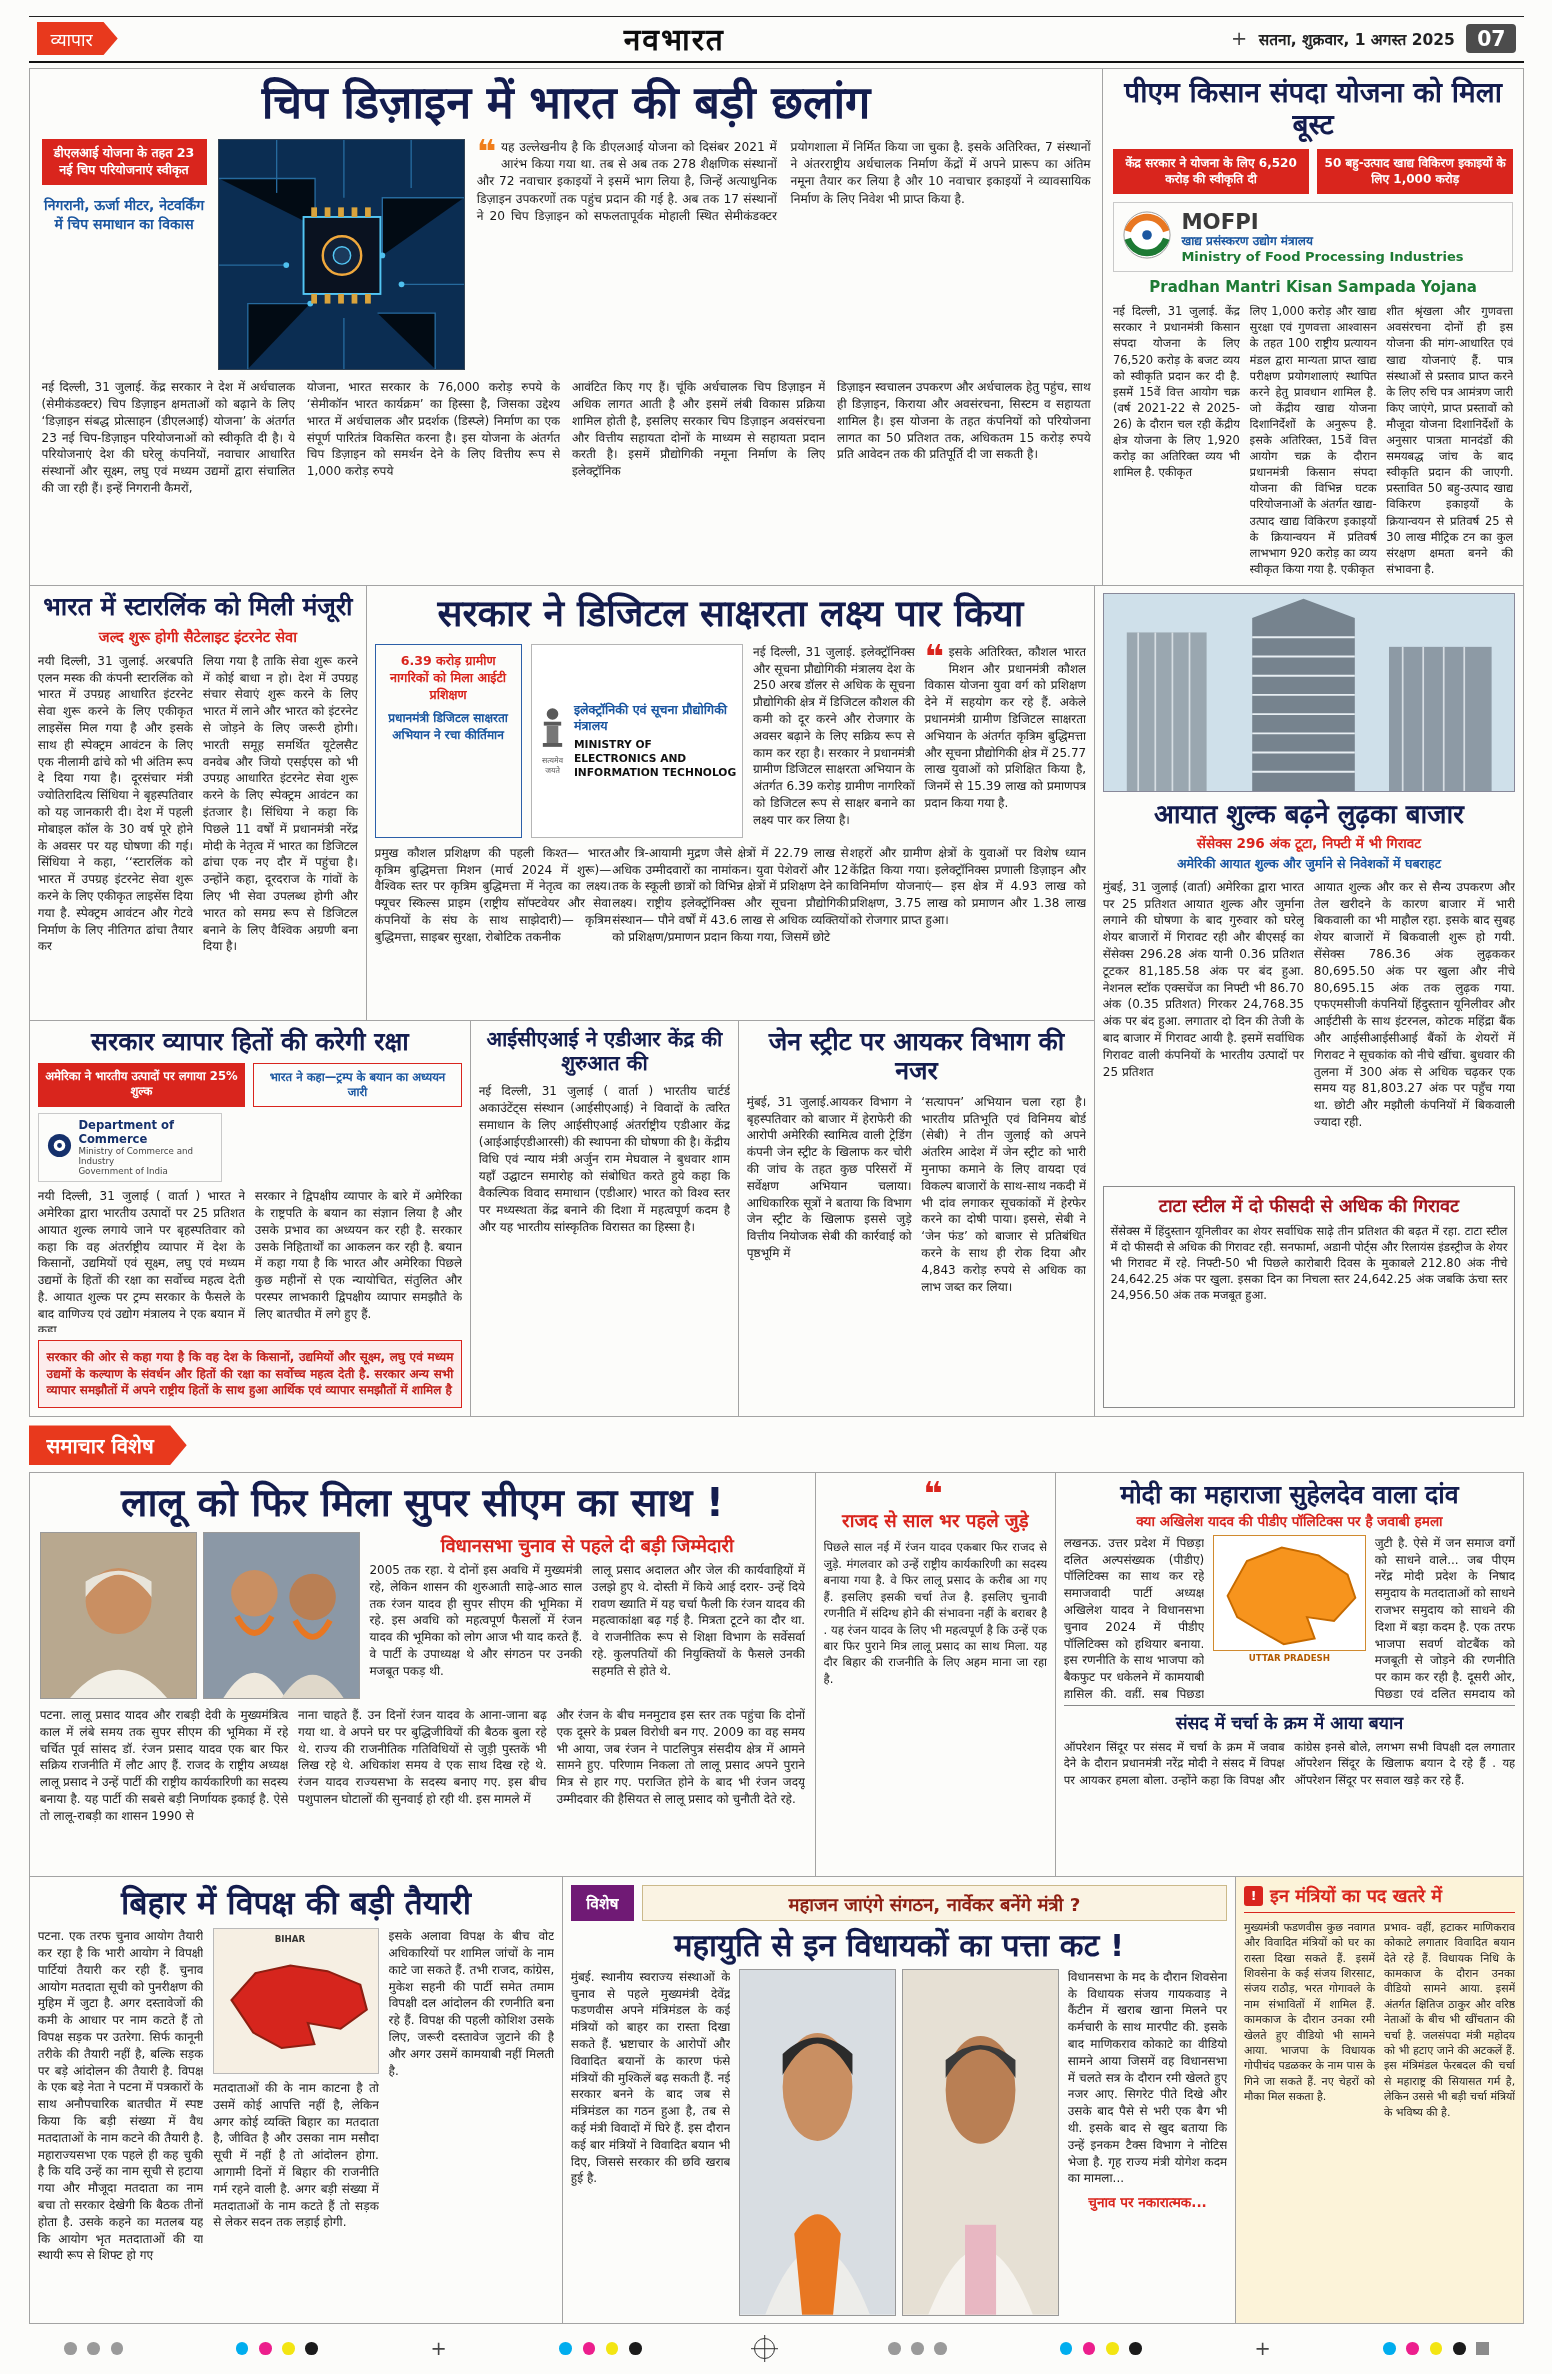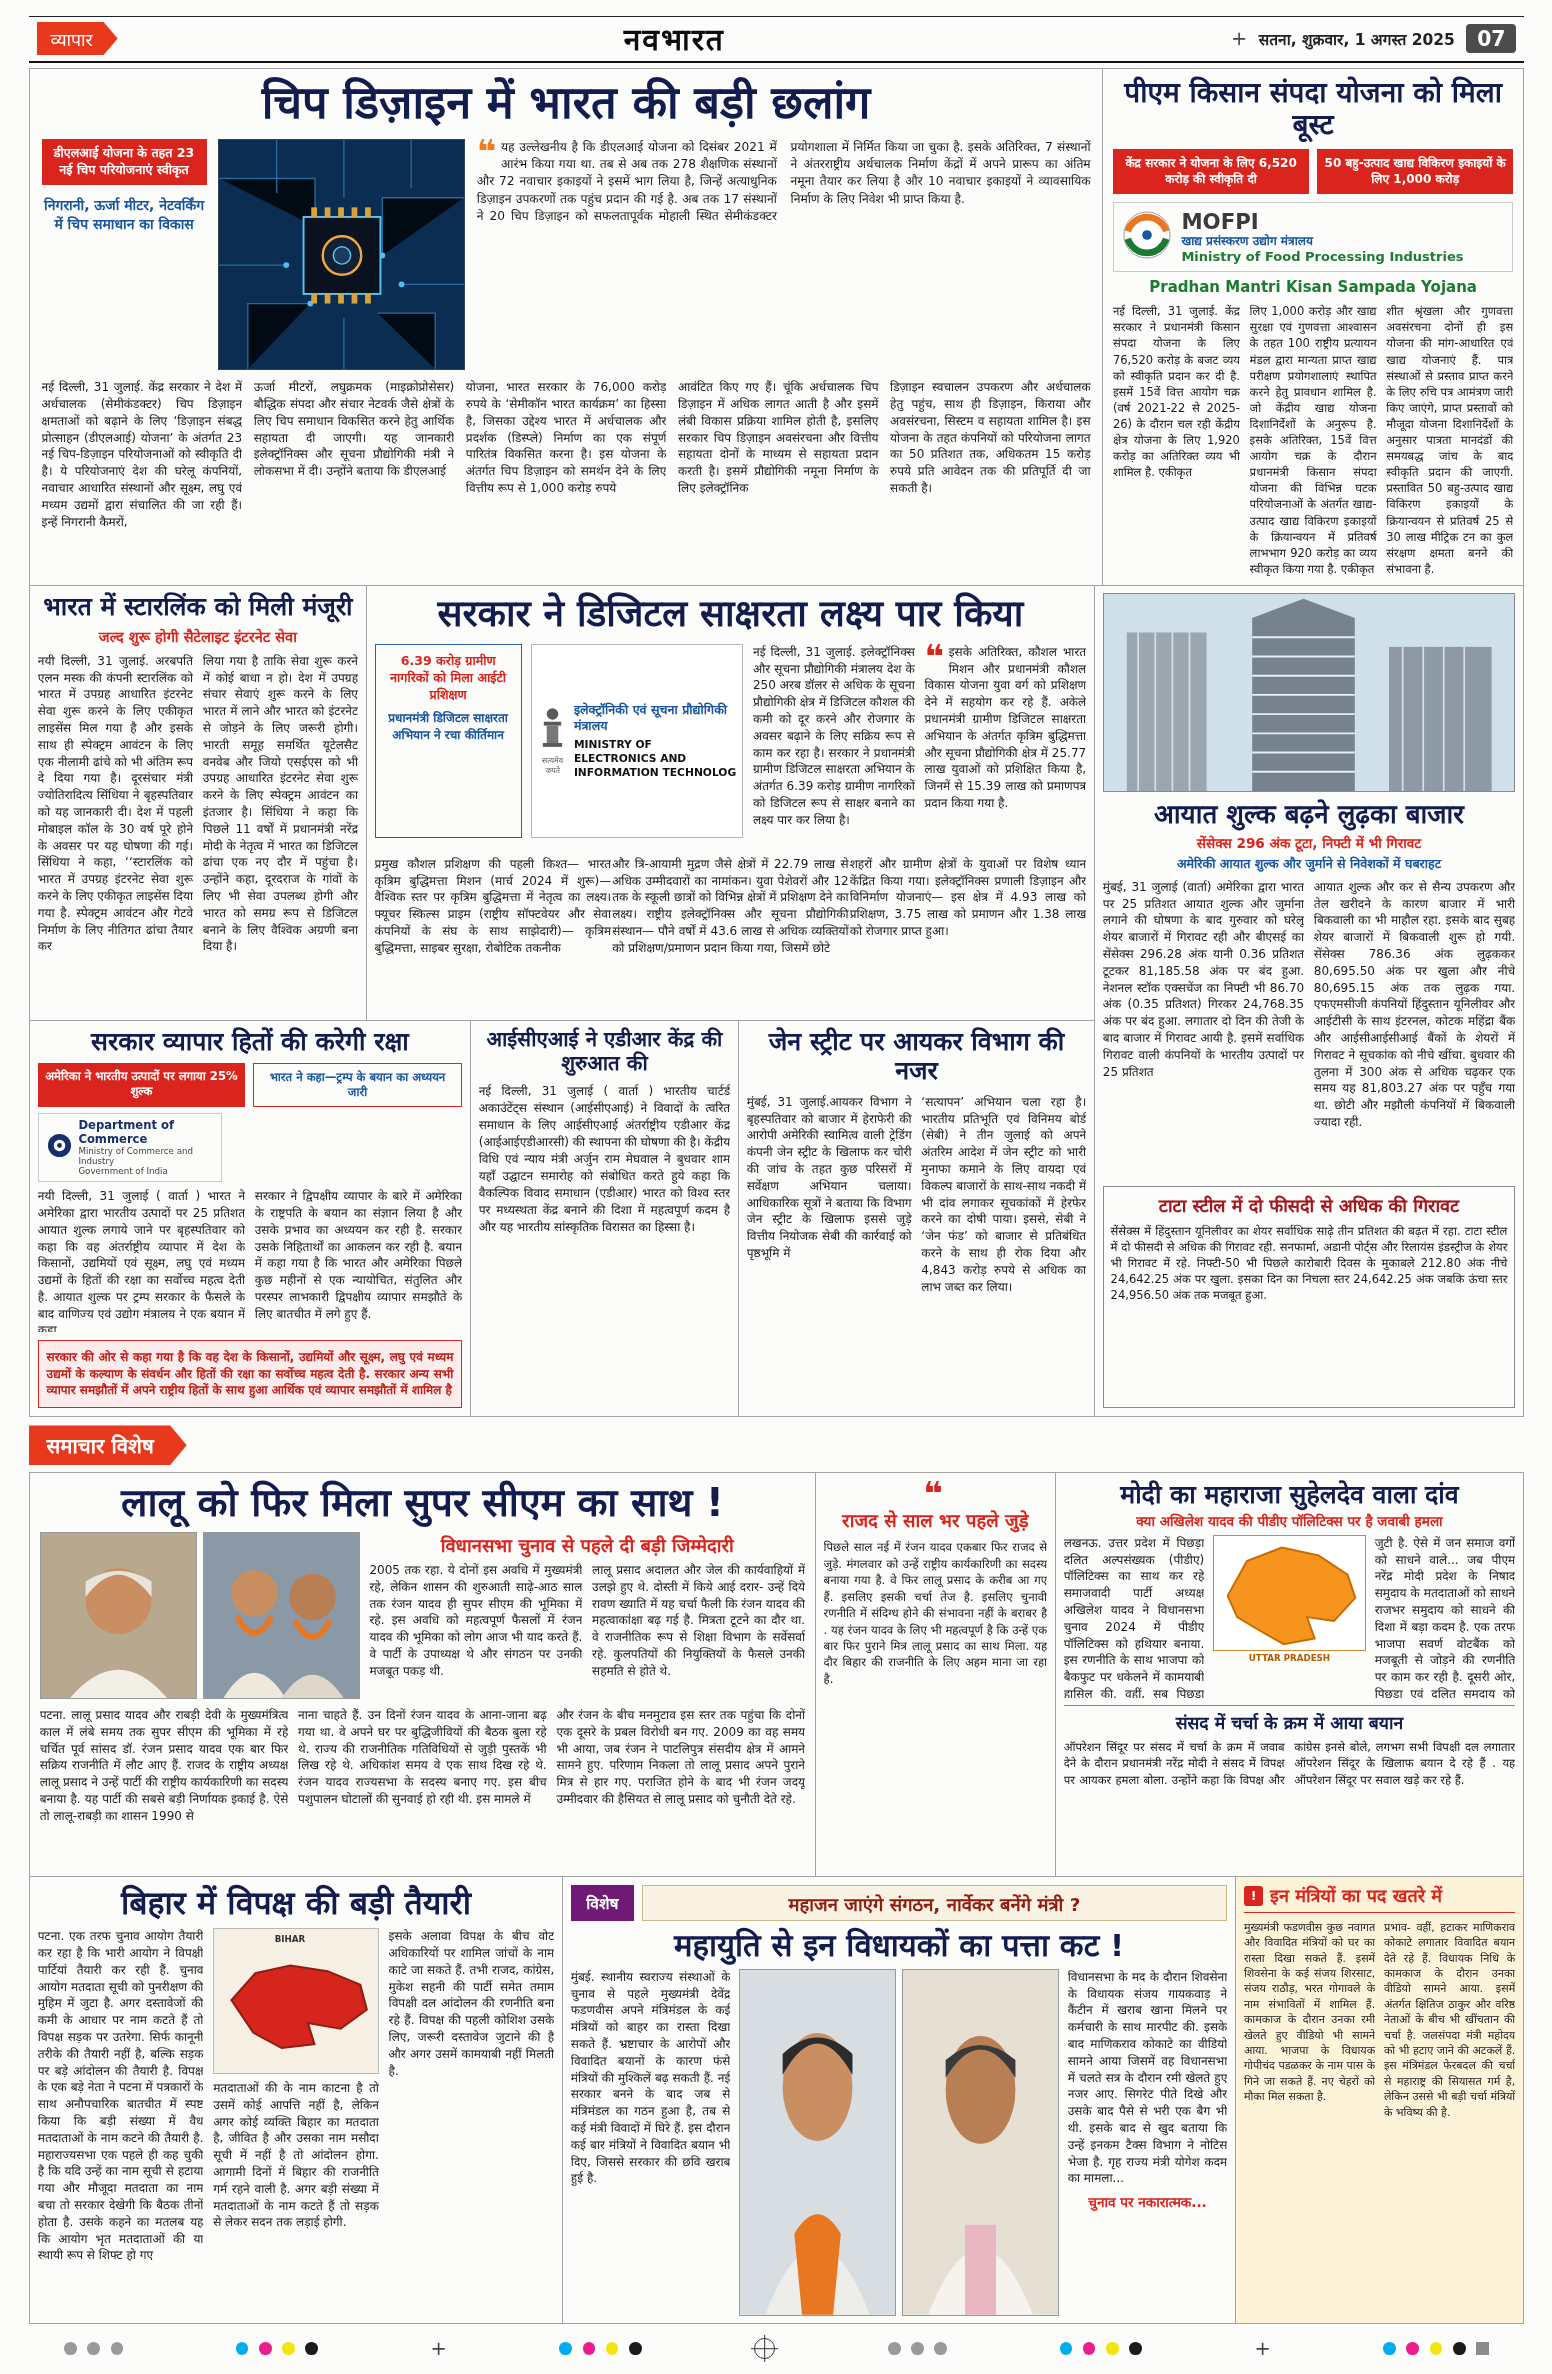--- a/index.html
+++ b/index.html
@@ -54,21 +54,21 @@
 .digital{flex:1;padding:7.8px;display:flex;flex-direction:column}
 .dig-h{font-size:37px}
 .dig-row1{display:flex;gap:9.7px;margin-top:7.8px;height:194px;overflow:hidden}
 .dig-sidebox{width:147px;flex:none;border:1.9px solid #2b5fa8;padding:6.8px 5.8px;text-align:center}
 .dig-red{color:#d9251d;font-weight:bold;font-size:12.6px;line-height:1.35}
 .dig-blue{color:#1a56a0;font-weight:bold;font-size:12px;line-height:1.35;margin-top:7.8px}
 .meity{width:212px;flex:none;border:1px solid #b5b5b5;background:#fff;padding:5.8px;display:flex;gap:6.8px;align-items:center}
 .meity-hindi{color:#1a56a0;font-weight:bold;font-size:12.6px;line-height:1.3}
 .meity-eng{color:#111;font-weight:bold;font-size:10.7px;line-height:1.3;margin-top:3.9px}
 .emblem-cap{font-size:7.8px;color:#555;text-align:center}
-.dig-row2{display:flex;gap:1px;margin-top:18px;flex:1;overflow:hidden}
+.dig-row2{display:flex;gap:1px;margin-top:7px;flex:1;overflow:hidden}
 .row3{display:flex;flex:1}
 .trade{flex:1.35;padding:7.8px;border-right:1px solid #a3a3a3;display:flex;flex-direction:column}
 .trade-boxes{display:flex;gap:7.8px;margin:5.8px 0;align-items:stretch}
 .tb-red{flex:1;background:#d9251d;color:#fff;font-weight:bold;font-size:11.6px;text-align:center;padding:5.8px;line-height:1.3}
 .tb-blue{flex:1;color:#1a56a0;border:1px solid #d9251d;font-weight:bold;font-size:11.6px;text-align:center;padding:5.8px;line-height:1.3}
 .commerce-row{display:flex;gap:7.8px;margin-bottom:5.8px}
 .commerce-logo{border:1px solid #c9c9c9;padding:4.9px 7.8px;display:flex;gap:6.8px;align-items:center;width:184px}
 .cl-t1{font-weight:bold;font-size:11.6px;color:#15306b}
 .cl-t2{font-size:8.7px;color:#444}
 .trade-cols{display:flex;gap:9.7px;height:144px;overflow:hidden}
@@ -209,21 +209,20 @@
             <circle cx="128" cy="120" r="20" fill="#122036" stroke="#f0a83c" stroke-width="2.5"></circle>
             <circle cx="128" cy="120" r="9" fill="#1b3a5c" stroke="#53c6f4" stroke-width="1.5"></circle>
           </svg>
         </div>
         <div class="quote-block">
           <span class="bigquote">❝</span><span>यह उल्लेखनीय है कि डीएलआई योजना को दिसंबर 2021 में आरंभ किया गया था. तब से अब तक 278 शैक्षणिक संस्थानों और 72 नवाचार इकाइयों ने इसमें भाग लिया है, जिन्हें अत्याधुनिक डिज़ाइन उपकरणों तक पहुंच प्रदान की गई है. अब तक 17 संस्थानों ने 20 चिप डिज़ाइन को सफलतापूर्वक मोहाली स्थित सेमीकंडक्टर प्रयोगशाला में निर्मित किया जा चुका है. इसके अतिरिक्त, 7 संस्थानों ने अंतरराष्ट्रीय अर्धचालक निर्माण केंद्रों में अपने प्रारूप का अंतिम नमूना तैयार कर लिया है और 10 नवाचार इकाइयों ने व्यावसायिक निर्माण के लिए निवेश भी प्राप्त किया है.</span>
         </div>
       </div>
       <div class="chip-cols">
         <div class="bcol">नई दिल्ली, 31 जुलाई. केंद्र सरकार ने देश में अर्धचालक (सेमीकंडक्टर) चिप डिज़ाइन क्षमताओं को बढ़ाने के लिए ‘डिज़ाइन संबद्ध प्रोत्साहन (डीएलआई) योजना’ के अंतर्गत 23 नई चिप-डिज़ाइन परियोजनाओं को स्वीकृति दी है। ये परियोजनाएं देश की घरेलू कंपनियों, नवाचार आधारित संस्थानों और सूक्ष्म, लघु एवं मध्यम उद्यमों द्वारा संचालित की जा रही हैं। इन्हें निगरानी कैमरों,</div>
-        <div class="bcol">ऊर्जा मीटरों, लघुक्रमक (माइक्रोप्रोसेसर) बौद्धिक संपदा और संचार नेटवर्क जैसे क्षेत्रों के लिए चिप समाधान विकसित करने हेतु आर्थिक सहायता दी जाएगी। यह जानकारी इलेक्ट्रॉनिक्स और सूचना प्रौद्योगिकी मंत्री ने लोकसभा में दी। उन्होंने बताया कि डीएलआई</div>
         <div class="bcol">योजना, भारत सरकार के 76,000 करोड़ रुपये के ‘सेमीकॉन भारत कार्यक्रम’ का हिस्सा है, जिसका उद्देश्य भारत में अर्धचालक और प्रदर्शक (डिस्प्ले) निर्माण का एक संपूर्ण पारितंत्र विकसित करना है। इस योजना के अंतर्गत चिप डिज़ाइन को समर्थन देने के लिए वित्तीय रूप से 1,000 करोड़ रुपये</div>
         <div class="bcol">आवंटित किए गए हैं। चूंकि अर्धचालक चिप डिज़ाइन में अधिक लागत आती है और इसमें लंबी विकास प्रक्रिया शामिल होती है, इसलिए सरकार चिप डिज़ाइन अवसंरचना और वित्तीय सहायता दोनों के माध्यम से सहायता प्रदान करती है। इसमें प्रौद्योगिकी नमूना निर्माण के लिए इलेक्ट्रॉनिक</div>
         <div class="bcol">डिज़ाइन स्वचालन उपकरण और अर्धचालक हेतु पहुंच, साथ ही डिज़ाइन, किराया और अवसंरचना, सिस्टम व सहायता शामिल है। इस योजना के तहत कंपनियों को परियोजना लागत का 50 प्रतिशत तक, अधिकतम 15 करोड़ रुपये प्रति आवेदन तक की प्रतिपूर्ति दी जा सकती है।</div>
       </div>
     </article>
 
     <article class="pmk">
       <h2 class="h-navy pmk-h">पीएम किसान संपदा योजना को मिला बूस्ट</h2>
       <div class="pmk-boxes">
         <div class="rbox">केंद्र सरकार ने योजना के लिए 6,520 करोड़ की स्वीकृति दी</div>

